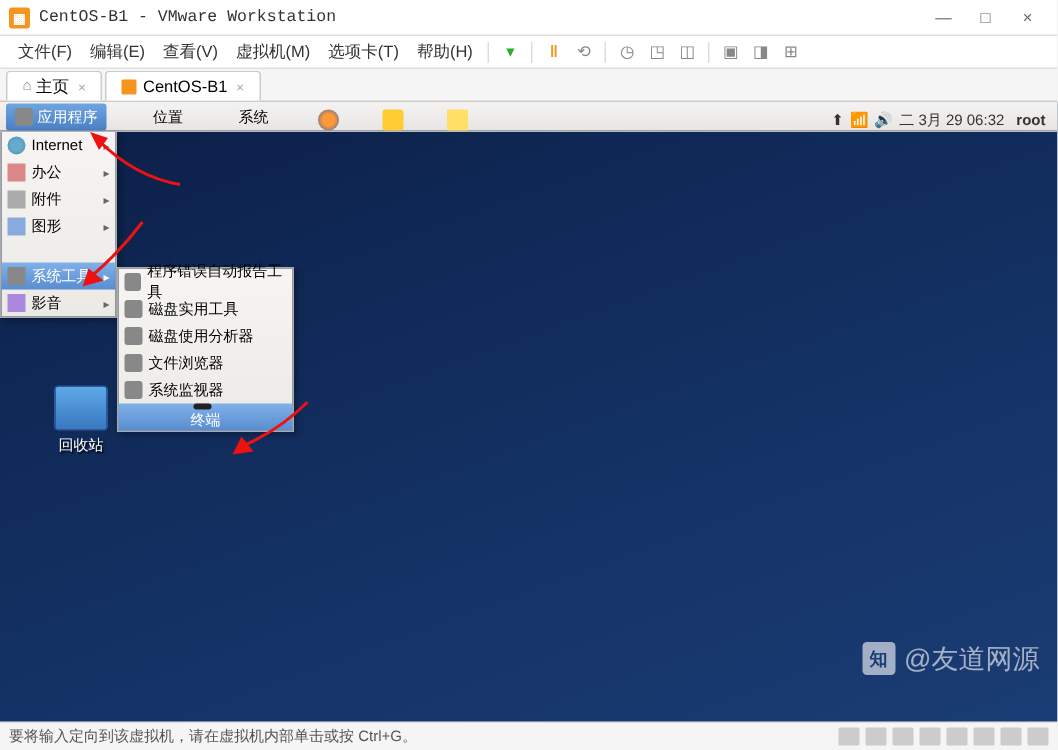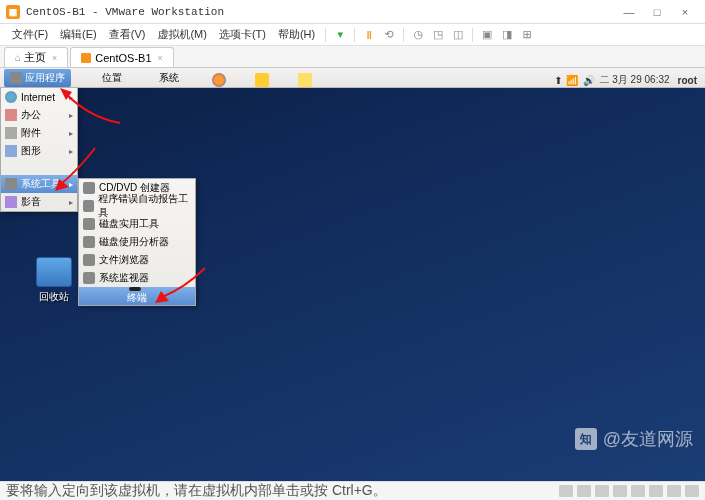--- a/index.html
+++ b/index.html
@@ -46,21 +46,21 @@
 .desktop-icon .folder { width: 36px; height: 30px; margin: 0 auto 3px; background: linear-gradient(#5fa8e8, #3978c0); border-radius: 3px; border: 1px solid #2a5a9a; }
 .desktop-icon .label { font-size: 10px; color: #fff; text-shadow: 1px 1px 1px #000; }
 
 .watermark { position: absolute; right: 12px; bottom: 30px; color: rgba(255,255,255,0.6); font-size: 18px; display: flex; align-items: center; gap: 6px; }
 .watermark .zh-logo { width: 22px; height: 22px; background: rgba(255,255,255,0.6); color: #1a3d75; border-radius: 3px; display: flex; align-items: center; justify-content: center; font-size: 12px; font-weight: bold; }
 
 .arrow { position: absolute; pointer-events: none; }
 .arrow-line { stroke: #e11; stroke-width: 2; fill: none; }
 .arrow-head { fill: #e11; }
 
-.statusbar { height: 19px; background: #f5f5f5; border-top: 1px solid #ddd; display: flex; align-items: center; padding: 0 6px; font-size: 14px; color: #555; }
+.statusbar { height: 19px; background: #f5f5f5; border-top: 1px solid #ddd; display: flex; align-items: center; padding: 0 6px; font-size: 10px; color: #555; }
 .statusbar .sb-right { margin-left: auto; display: flex; gap: 4px; }
 .statusbar .sb-icon { width: 14px; height: 12px; background: #ccc; border-radius: 1px; }
 
 .ic-globe { background: radial-gradient(circle, #6ac 40%, #48a 100%); border-radius: 50%; }
 .ic-office { background: #d88; }
 .ic-attach { background: #aaa; }
 .ic-graphic { background: #8ad; }
 .ic-tools { background: #888; }
 .ic-media { background: #a8d; }
 .foot-icon { width:12px; height:12px; background:#888; border-radius:2px; }
@@ -162,24 +162,20 @@
     <div class="arow">
         <span class="aicon ic-media"></span>
         <span>影音</span>
         <span class="arr">▸</span>
       </div>
   </div>
 
   <div class="sub-menu">
     <div class="srow">
         <span class="sicon"></span>
-        <span>CD/DVD 创建器</span>
-      </div>
-    <div class="srow">
-        <span class="sicon"></span>
         <span>程序错误自动报告工具</span>
       </div>
     <div class="srow">
         <span class="sicon"></span>
         <span>磁盘实用工具</span>
       </div>
     <div class="srow">
         <span class="sicon"></span>
         <span>磁盘使用分析器</span>
       </div>

